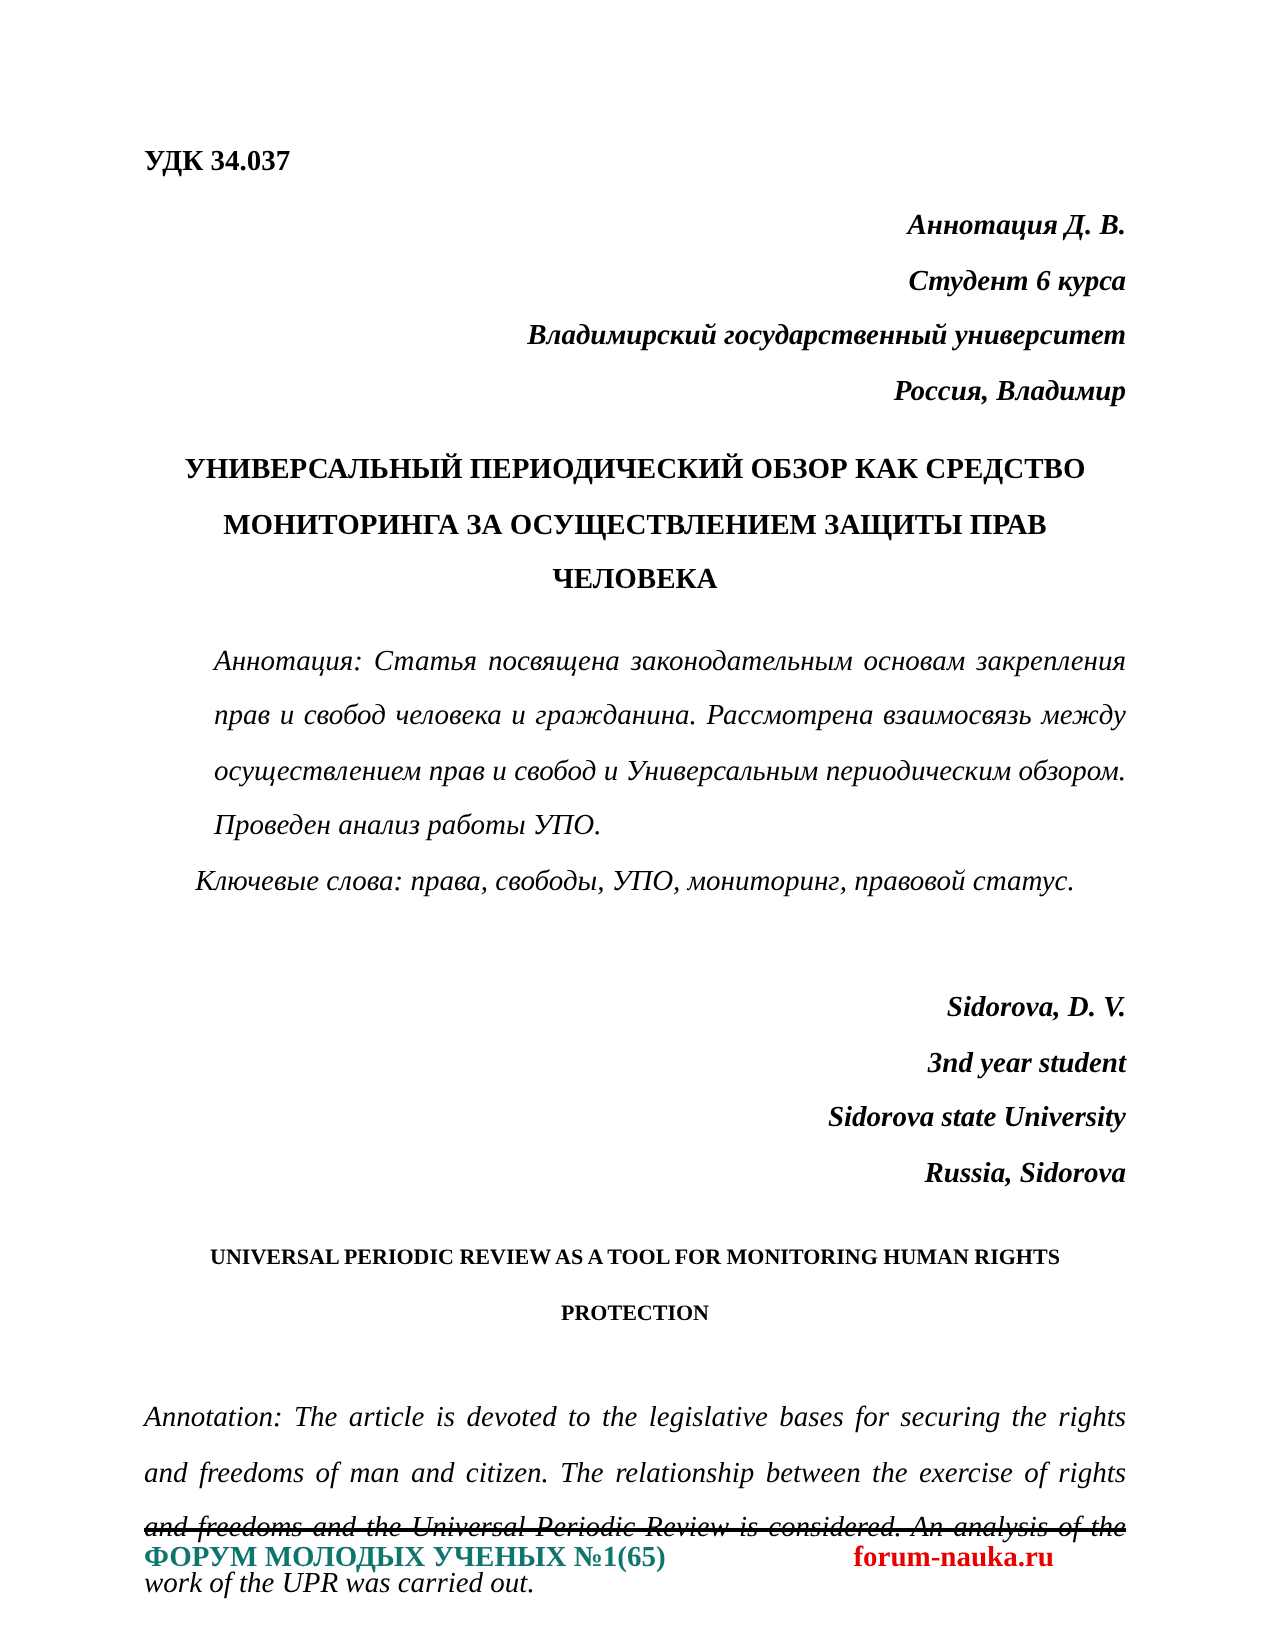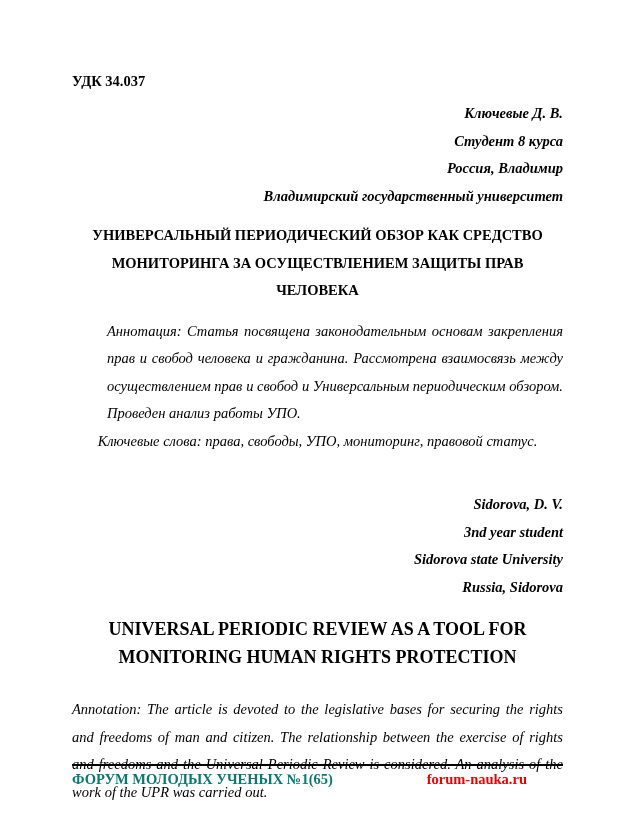--- a/index.html
+++ b/index.html
@@ -60,21 +60,21 @@
     line-height: 27.5px;
   }
   .author-block-en {
     margin-top: 36px;
     text-align: right;
   }
   .title-en {
     margin-top: 15px;
     text-align: center;
     font-weight: bold;
-    font-size: 18px;
+    font-size: 11px;
     line-height: 27.5px;
   }
   .annotation-en {
     margin-top: 25px;
     text-align: justify;
     font-style: italic;
     font-size: 14.5px;
     line-height: 27.5px;
   }
   .footer {
@@ -107,24 +107,24 @@
   }
 </style>
 </head>
 <body>
 
 <div class="page">
 
   <div class="udc">УДК 34.037</div>
 
   <div class="author-block">
-    <div class="author-line">Ключевые Д. В.</div>
-    <div class="author-line">Студент 8 курса</div>
+    <div class="author-line">Аннотация Д. В.</div>
+    <div class="author-line">Студент 6 курса</div>
+    <div class="author-line">Владимирский государственный университет</div>
     <div class="author-line">Россия, Владимир</div>
-    <div class="author-line">Владимирский государственный университет</div>
   </div>
 
   <div class="title-ru">УНИВЕРСАЛЬНЫЙ ПЕРИОДИЧЕСКИЙ ОБЗОР КАК СРЕДСТВО МОНИТОРИНГА ЗА ОСУЩЕСТВЛЕНИЕМ ЗАЩИТЫ ПРАВ ЧЕЛОВЕКА</div>
 
   <div class="annotation">Аннотация: Статья посвящена законодательным основам закрепления прав и свобод человека и гражданина. Рассмотрена взаимосвязь между осуществлением прав и свобод и Универсальным периодическим обзором. Проведен анализ работы УПО.</div>
 
   <div class="keywords">Ключевые слова: права, свободы, УПО, мониторинг, правовой статус.</div>
 
   <div class="author-block-en">
     <div class="author-line">Sidorova, D. V.</div>

